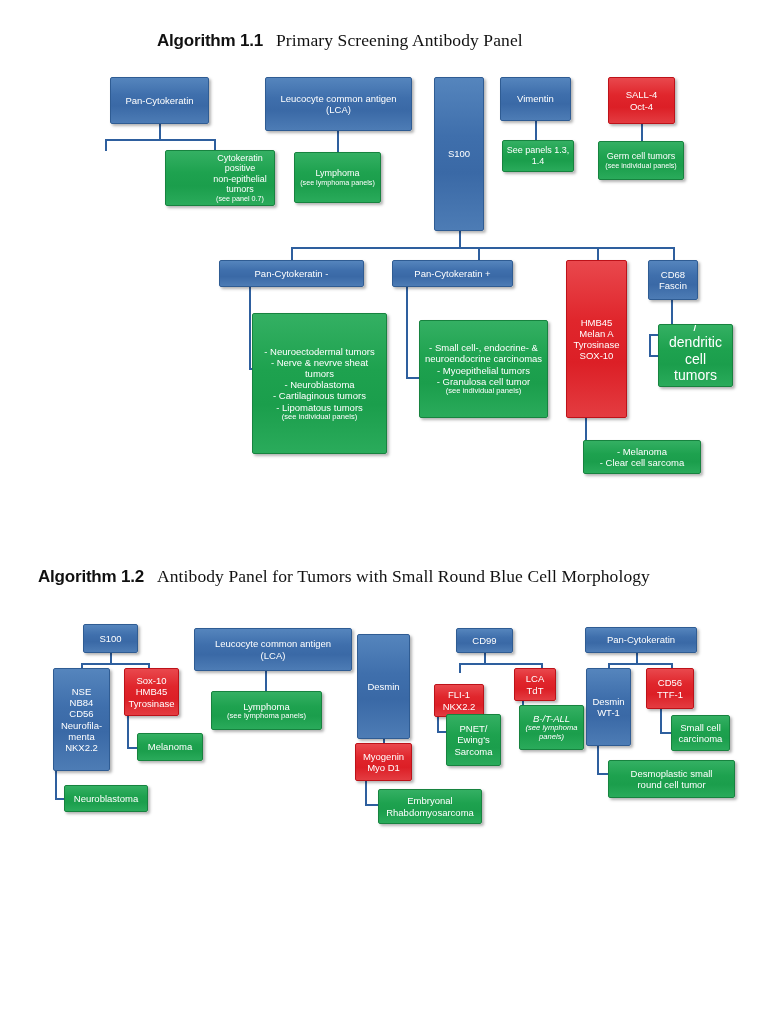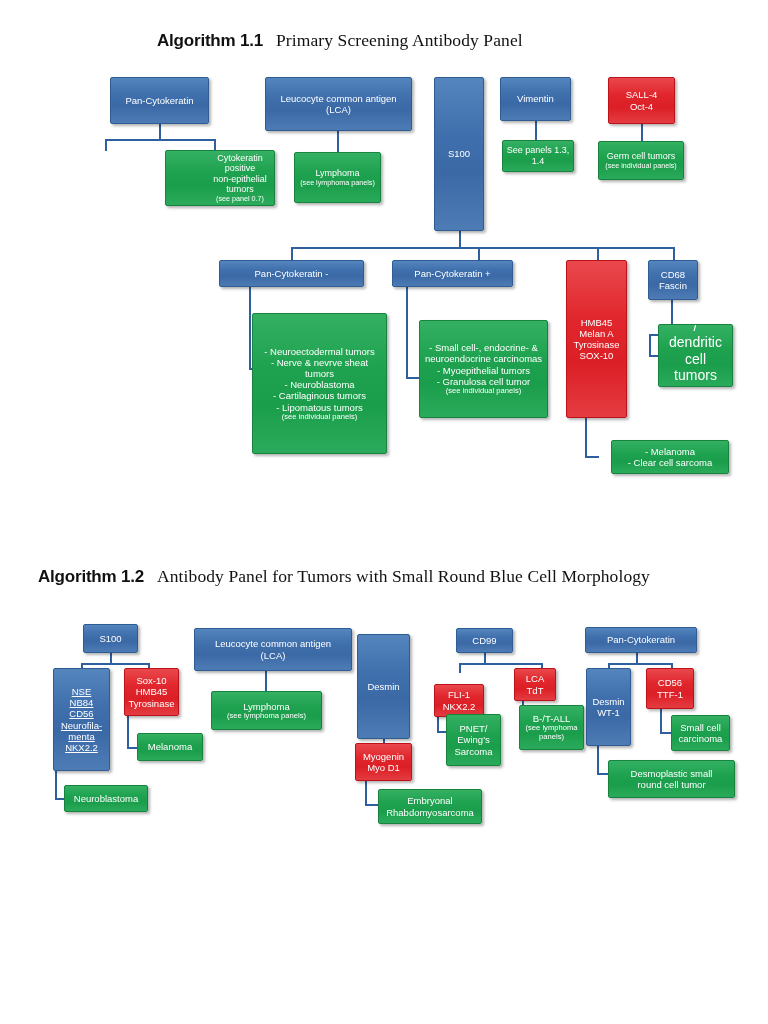--- a/index.html
+++ b/index.html
@@ -219,21 +219,21 @@
 
     <div class="node green" style="left:658px;top:324px;width:75px;height:63px;font-size:14px;">
       <span class="txt">
         <span>Histiocytic /</span><br>
         <span>dendritic cell</span><br>
         <span>tumors</span>
         <span class="sub">(see panel 1.13)</span>
       </span>
     </div>
 
-    <div class="node green" style="left:583px;top:440px;width:118px;height:34px;font-size:9.5px;margin-left:28px;">
+    <div class="node green" style="left:583px;top:440px;width:118px;height:34px;font-size:9.5px;">
       <span class="txt">
         <span>- Melanoma</span><br>
         <span>- Clear cell sarcoma</span>
       </span>
     </div>
   </div>
 
   <div class="algo-title" style="left:38px; top:566px;">
     <span class="num">Algorithm 1.2</span><span class="desc">Antibody Panel for Tumors with Small Round Blue Cell Morphology</span>
   </div>
@@ -277,21 +277,21 @@
     <div class="ln lnv" style="left:660px;top:709px;height:25px;"></div>
     <div class="ln lnh" style="left:660px;top:732px;width:12px;"></div>
 
     <div class="ln lnv" style="left:597px;top:745px;height:30px;"></div>
     <div class="ln lnh" style="left:597px;top:773px;width:12px;"></div>
 
     <div class="node blue" style="left:83px;top:624px;width:55px;height:29px;font-size:9.5px;">
       <span class="txt">S100</span>
     </div>
 
-    <div class="node blue" style="left:53px;top:668px;width:57px;height:103px;font-size:9.5px;text-decoration:underline;">
+    <div class="node blue" style="left:53px;top:668px;width:57px;height:103px;font-size:9.5px;">
       <span class="txt">
         <span>NSE</span><br>
         <span>NB84</span><br>
         <span>CD56</span><br>
         <span>Neurofila-</span><br>
         <span>menta</span><br>
         <span>NKX2.2</span>
       </span>
     </div>
 
@@ -362,21 +362,21 @@
     </div>
 
     <div class="node green" style="left:446px;top:714px;width:55px;height:52px;font-size:9.5px;">
       <span class="txt">
         <span>PNET/</span><br>
         <span>Ewing's</span><br>
         <span>Sarcoma</span>
       </span>
     </div>
 
-    <div class="node green" style="left:519px;top:705px;width:65px;height:45px;font-size:9.5px;">
+    <div class="node green" style="left:519px;top:705px;width:65px;height:45px;font-size:9.5px;font-style:italic;">
       <span class="txt">
         <span>B-/T-ALL</span>
         <span class="sub">(see lymphoma panels)</span>
       </span>
     </div>
 
     <div class="node blue" style="left:585px;top:627px;width:112px;height:26px;font-size:9.5px;">
       <span class="txt">Pan-Cytokeratin</span>
     </div>
 

